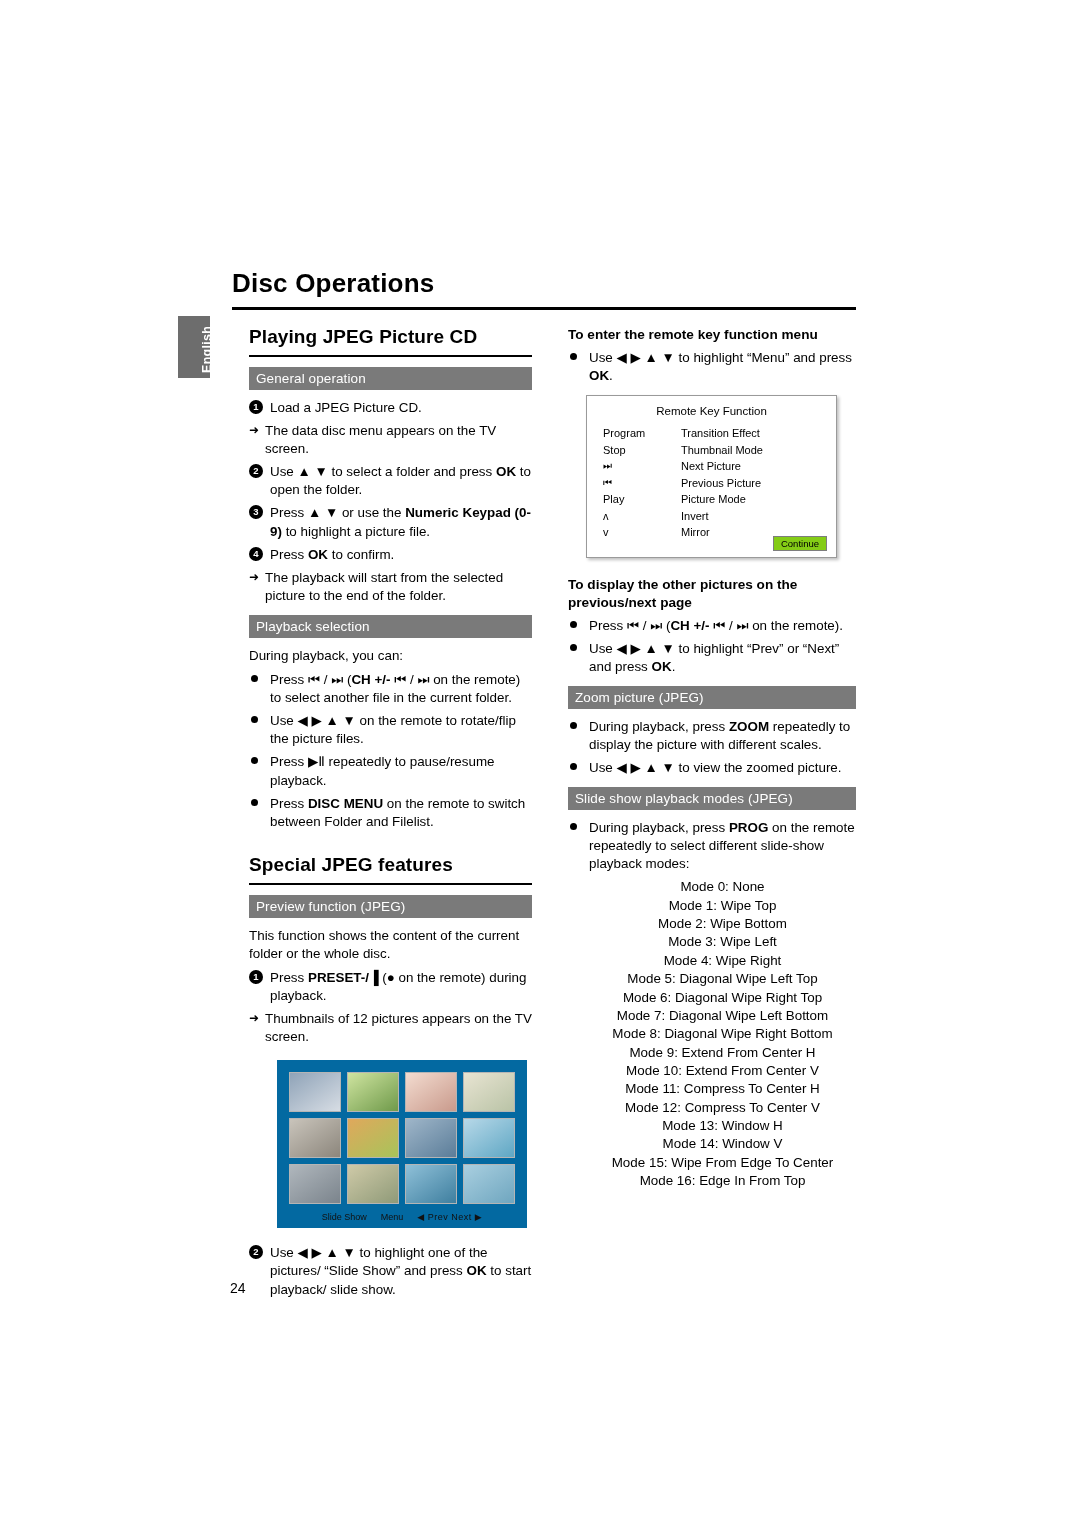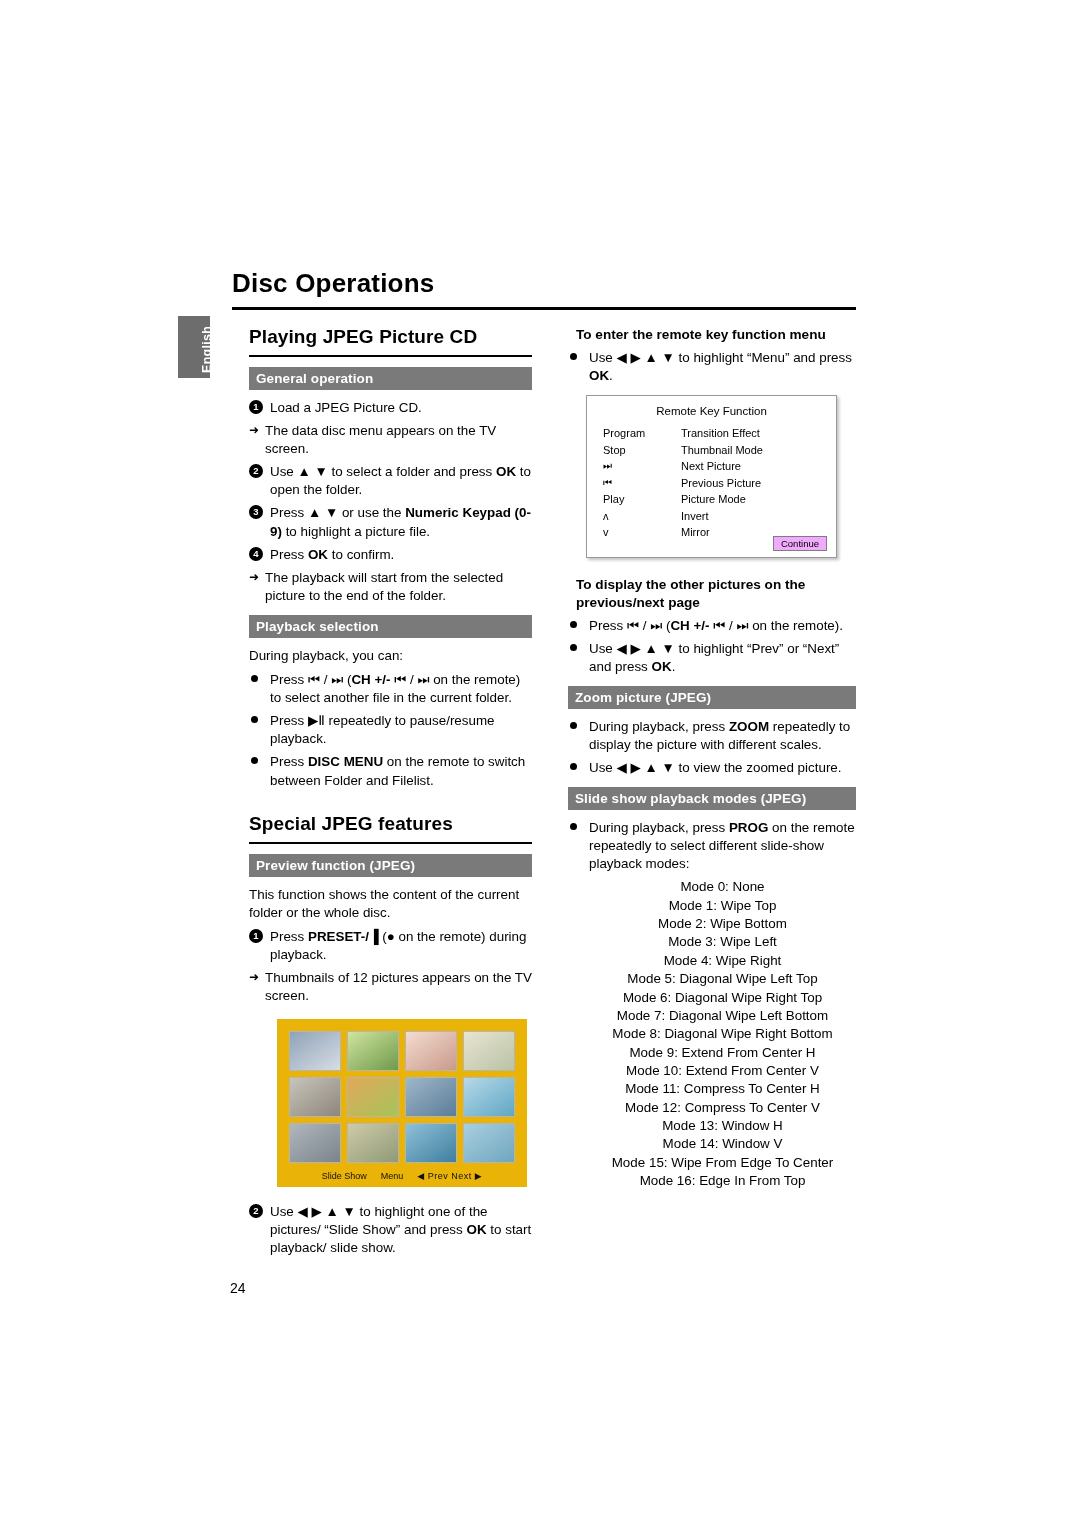--- a/index.html
+++ b/index.html
@@ -86,29 +86,29 @@
   }
   .h2-rule {
     height: 2px;
     background: #000;
     margin-bottom: 6px;
   }
   .bar {
     background: #7a7a7a;
     color: #fff;
     font-size: 13.5px;
-    font-weight: bold;
+    font-weight: normal;
     padding: 4px 0 4px 7px;
     margin: 10px 0 9px 0;
     letter-spacing: .1px;
   }
   .h3 {
     font-size: 13.6px;
     font-weight: bold;
-    margin: 0 0 5px 8px;
+    margin: 0 0 5px 0;
     line-height: 1.32;
   }
   p.t {
     font-size: 13.4px;
     line-height: 1.35;
     margin: 0 0 6px 0;
   }
   .num-item {
     position: relative;
     padding-left: 21px;
@@ -187,35 +187,35 @@
     font-size: 11px;
     line-height: 1.5;
     padding: 0 0 0 16px;
   }
   .rk-k { width: 78px; }
   .rk-v { flex: 1; }
   .rk-btn {
     position: absolute;
     right: 9px;
     bottom: 6px;
-    background: #f0abfc;
+    background: #84cc16;
     border: 1px solid #7d7d7d;
     font-size: 9.5px;
     padding: 1px 7px;
   }
   .mini-icon {
     font-size: 10px;
     letter-spacing: -1px;
   }
 
   
   .thumb-panel {
     margin: 14px 0 0 28px;
     width: 250px;
-    background: #eab308;
+    background: #0369a1;
     padding: 12px 12px 6px 12px;
     box-sizing: border-box;
   }
   .thumb-grid {
     display: grid;
     grid-template-columns: repeat(4, 1fr);
     gap: 6px;
   }
   .thumb {
     height: 38px;
@@ -294,20 +294,24 @@
       <span>The playback will start from the selected picture to the end of the folder.</span>
     </div>
 
     <div class="bar">Playback selection</div>
 
     <p class="t">During playback, you can:</p>
 
     <div class="bullet-item">
       <span class="bu"></span>
       <span>Press ⏮ / ⏭ (<b>CH +/-</b> ⏮ / ⏭ on the remote) to select another file in the current folder.</span>
+    </div>
+    <div class="bullet-item">
+      <span class="bu"></span>
+      <span>Use ◀ ▶ ▲ ▼ on the remote to rotate/flip the picture files.</span>
     </div>
     <div class="bullet-item">
       <span class="bu"></span>
       <span>Press ▶Ⅱ repeatedly to pause/resume playback.</span>
     </div>
     <div class="bullet-item">
       <span class="bu"></span>
       <span>Press <b>DISC MENU</b> on the remote to switch between Folder and Filelist.</span>
     </div>
 

